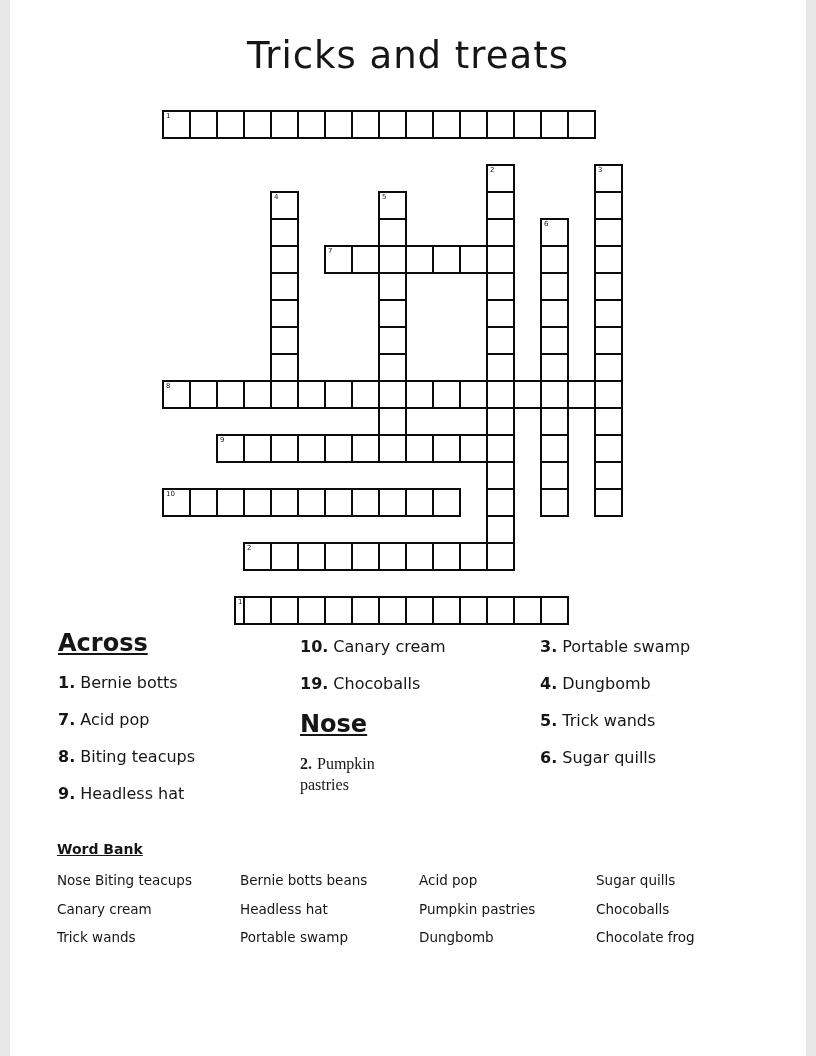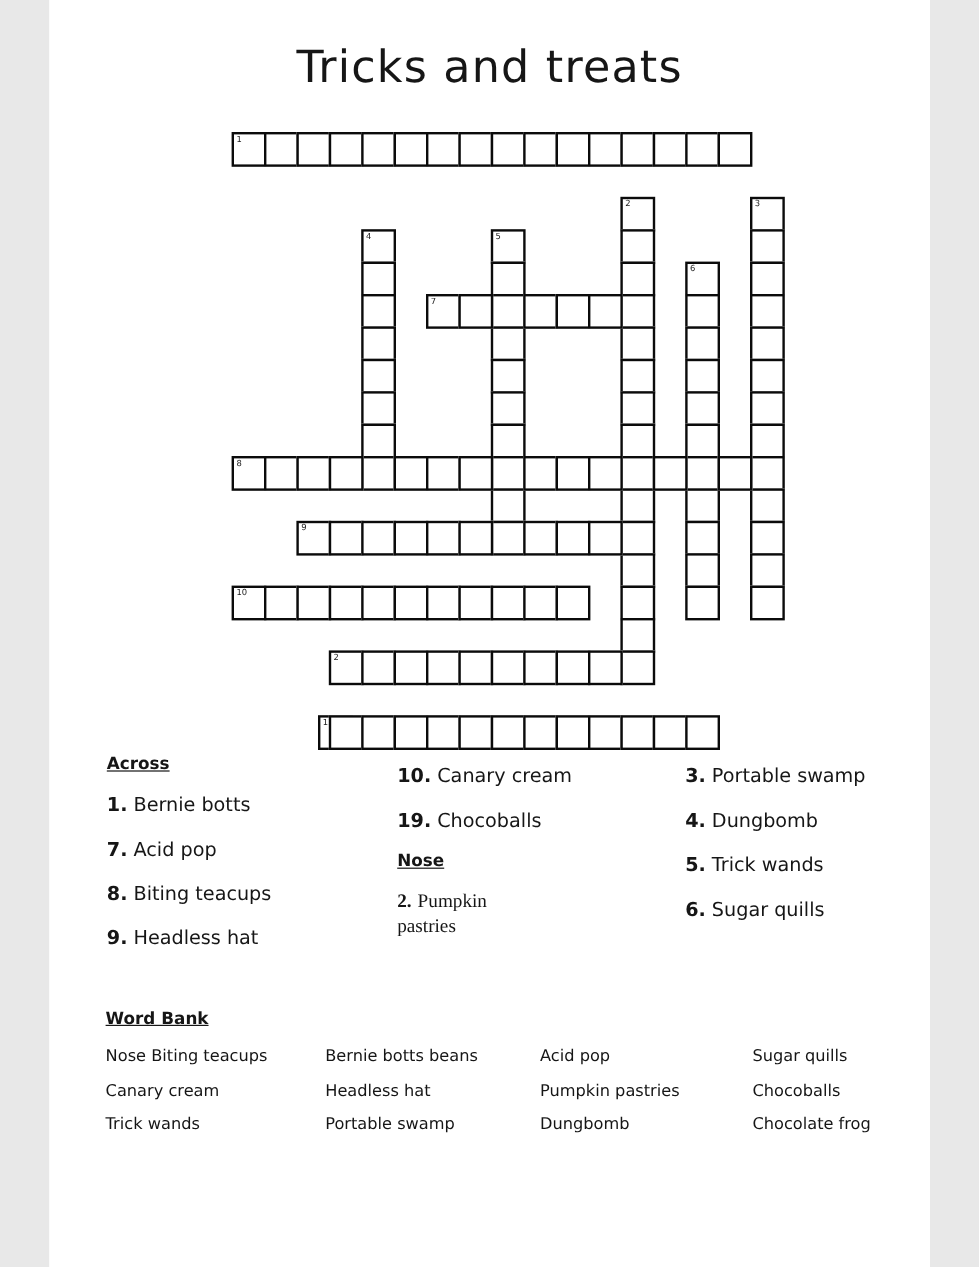--- a/index.html
+++ b/index.html
@@ -1,18 +1,18 @@
 <!DOCTYPE html>
 <html><head>
 <meta charset="utf-8">
 <style>
   html, body { margin: 0; padding: 0; background: #e8e8e8; }
   .page {
     position: relative;
-    width: 734px;
+    width: 796px;
     height: 1056px;
     margin: 0 auto;
     background: #ffffff;
     font-family: "DejaVu Sans", sans-serif;
     color: #161616;
     overflow: hidden;
   }
 
   
   .title {
@@ -49,21 +49,21 @@
     line-height: 9px;
     color: #222;
   }
 
   
   .clue-col { position: absolute; }
   .col-a { left: 48px;  top: 629px; width: 235px; }
   .col-b { left: 290px; top: 636px; width: 205px; }
   .col-c { left: 530px; top: 636px; width: 260px; }
   .clue-heading {
-    font-size: 14px;
+    font-size: 24px;
     font-weight: bold;
     text-decoration: underline;
     margin: 0 0 15px 0;
   }
   .clue-heading.down-h { margin-top: 5px; }
   .clue {
     font-size: 16px;
     line-height: 21px;
     margin-bottom: 16px;
   }

